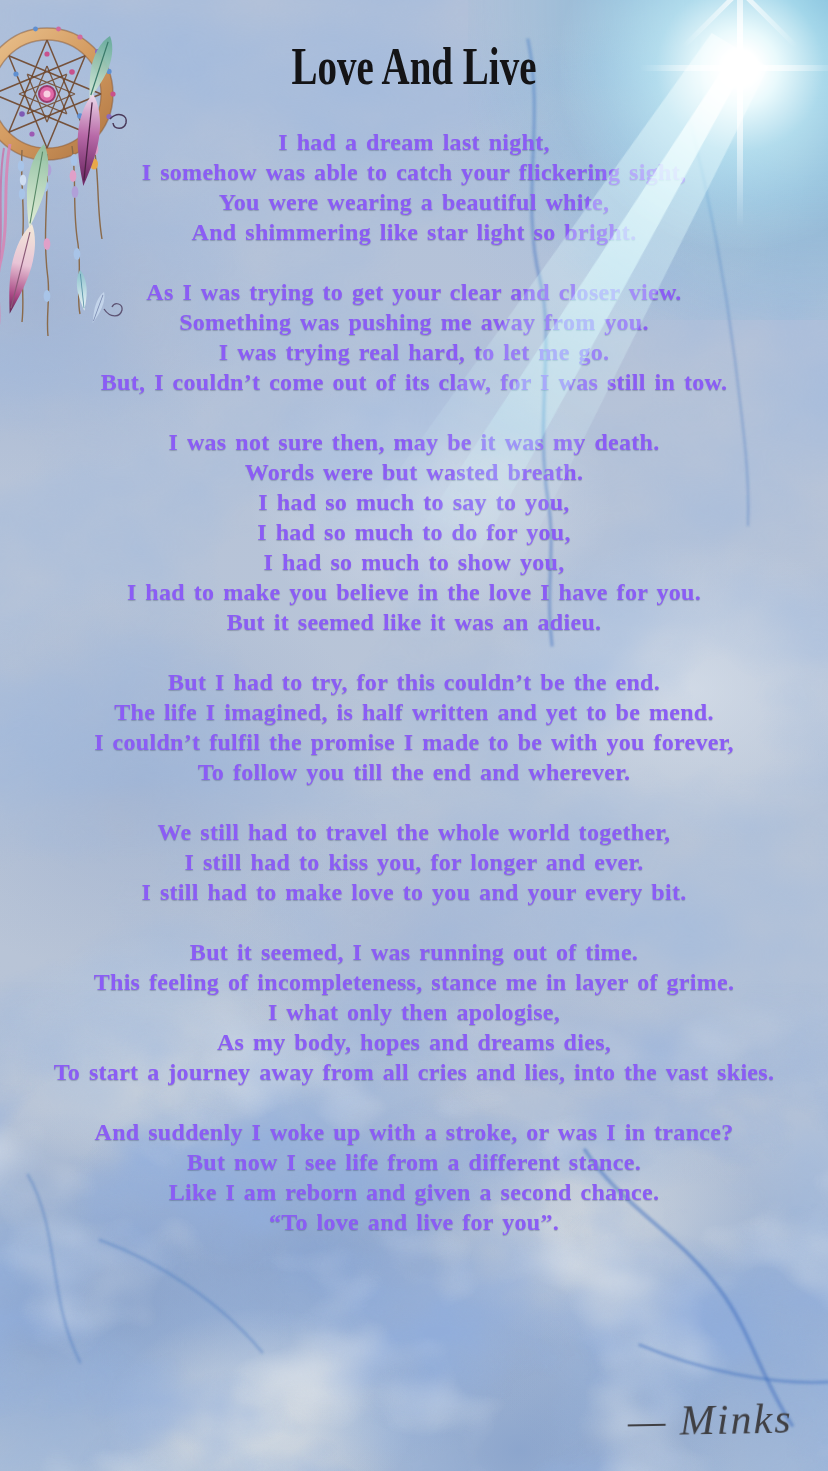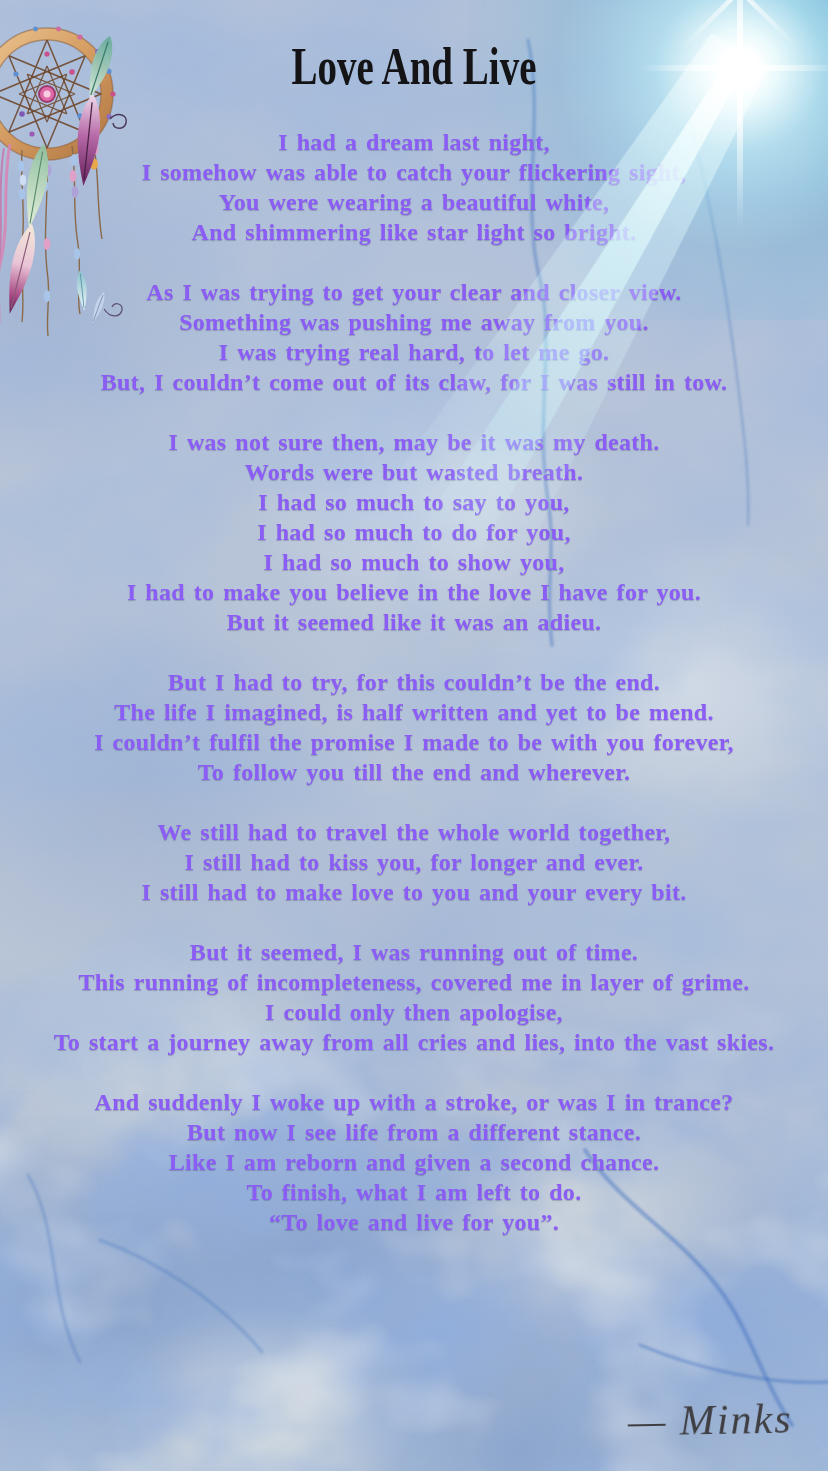--- a/index.html
+++ b/index.html
@@ -285,29 +285,29 @@
           <div class="line">I couldn’t fulfil the promise I made to be with you forever,</div>
           <div class="line">To follow you till the end and wherever.</div>
         </div>
         <div class="stanza">
           <div class="line">We still had to travel the whole world together,</div>
           <div class="line">I still had to kiss you, for longer and ever.</div>
           <div class="line">I still had to make love to you and your every bit.</div>
         </div>
         <div class="stanza">
           <div class="line">But it seemed, I was running out of time.</div>
-          <div class="line">This running of incompleteness, covered me in layer of grime.</div>
-          <div class="line">I could only then apologise,</div>
+          <div class="line">This feeling of incompleteness, stance me in layer of grime.</div>
+          <div class="line">I what only then apologise,</div>
+          <div class="line">As my body, hopes and dreams dies,</div>
           <div class="line">To start a journey away from all cries and lies, into the vast skies.</div>
         </div>
         <div class="stanza">
           <div class="line">And suddenly I woke up with a stroke, or was I in trance?</div>
           <div class="line">But now I see life from a different stance.</div>
           <div class="line">Like I am reborn and given a second chance.</div>
-          <div class="line">To finish, what I am left to do.</div>
           <div class="line">“To love and live for you”.</div>
         </div>
       </div>
   </div>
 
   <div class="signature">— Minks</div>
 
   <div class="light-beam-soft"></div>
   <div class="light-beam"></div>
   <div class="star-glow"></div>

